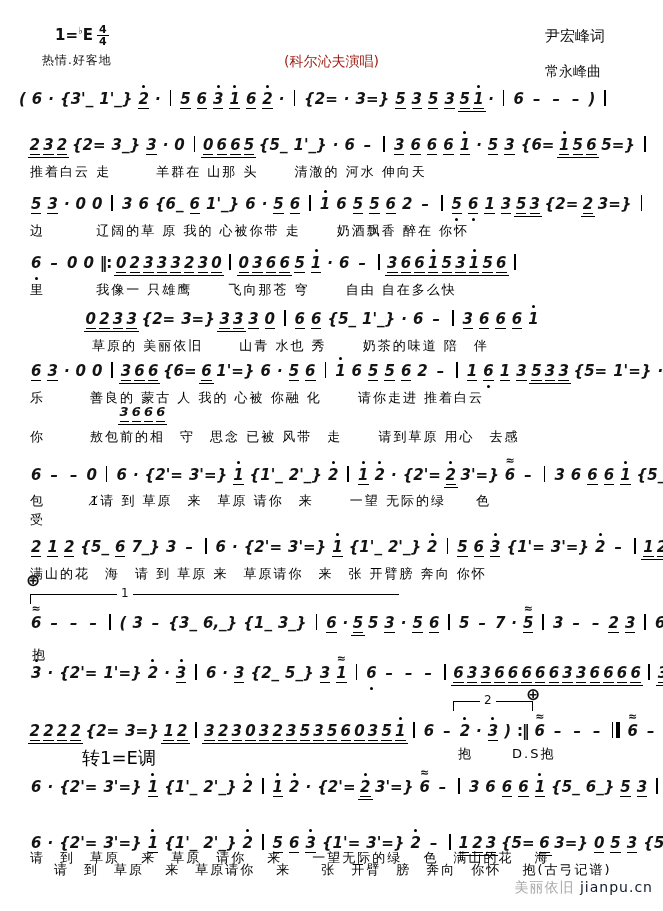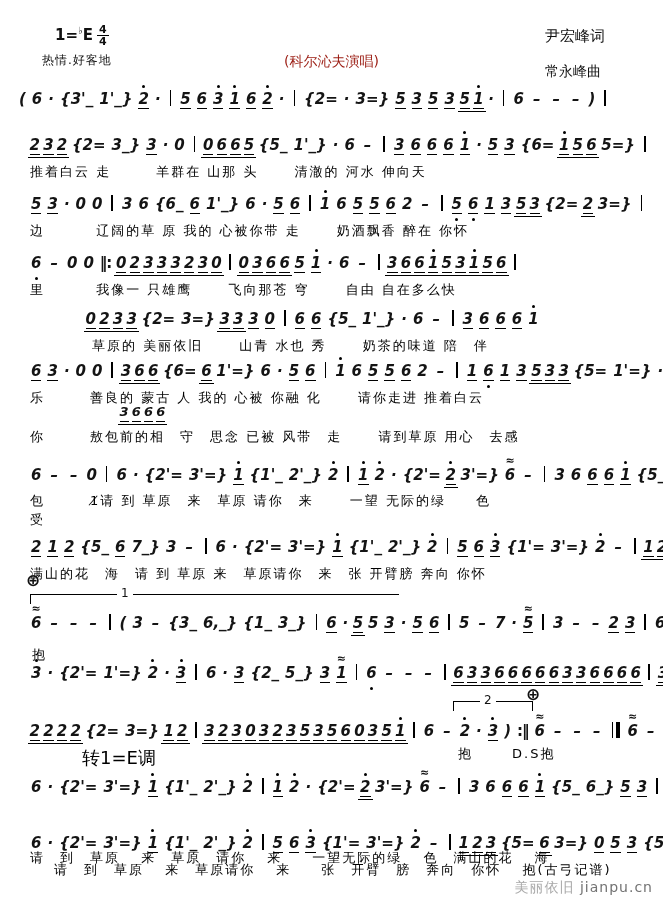--- a/index.html
+++ b/index.html
@@ -44,21 +44,21 @@
 
   
   .volta{position:absolute;height:9px;border-top:1.4px solid #000;border-left:1.4px solid #000;}
   .volta.both{border-right:1.4px solid #000;}
   .volta b{position:absolute;top:-8px;background:#fff;padding:0 4px;font-weight:normal;font-size:12px;line-height:12px;}
   .coda{position:absolute;font-size:17px;font-weight:bold;}
 
   
   .wm{position:absolute;right:10px;top:879px;font-size:14px;letter-spacing:1px;white-space:nowrap;}
   .wm .site{color:#a9a9a9;}
-  .wm a{color:#737373;text-decoration:none;cursor:pointer;}
+  .wm a{color:#0f172a;text-decoration:none;cursor:pointer;}
 </style>
 </head>
 <body>
 
 <div class="page">
 
   <div class="keysig">
     <span>1=</span><sup>♭</sup><span>E</span><span class="frac"><span class="num">4</span><span class="den">4</span></span>
   </div>
   <div class="mood">热情.好客地</div>

